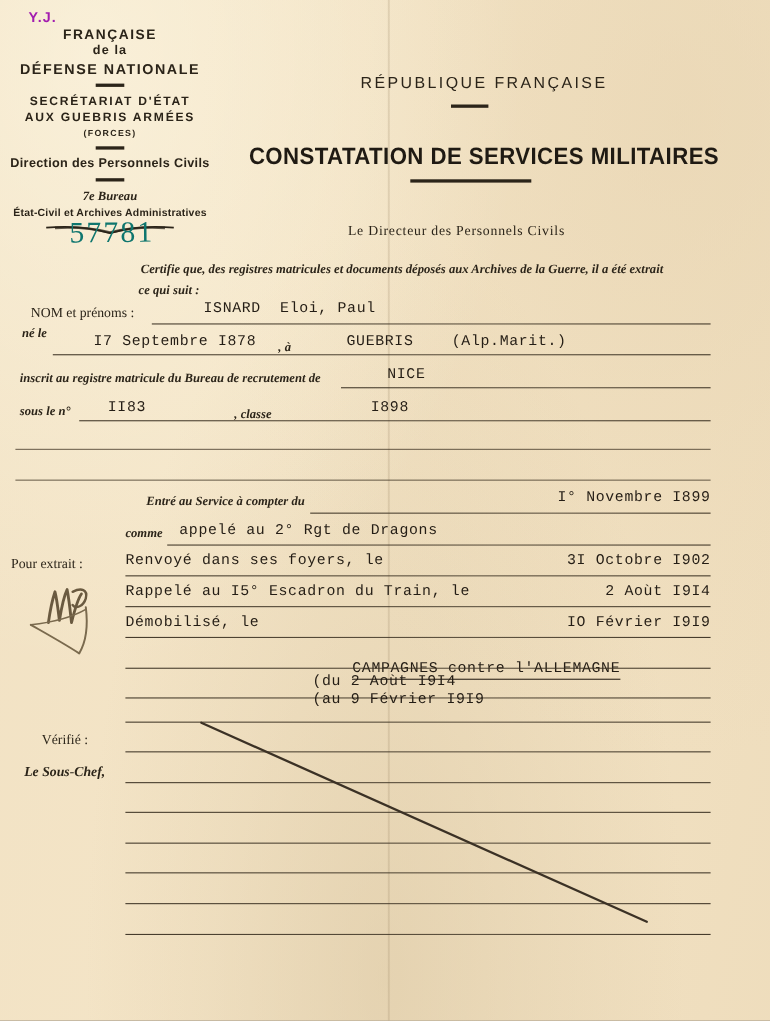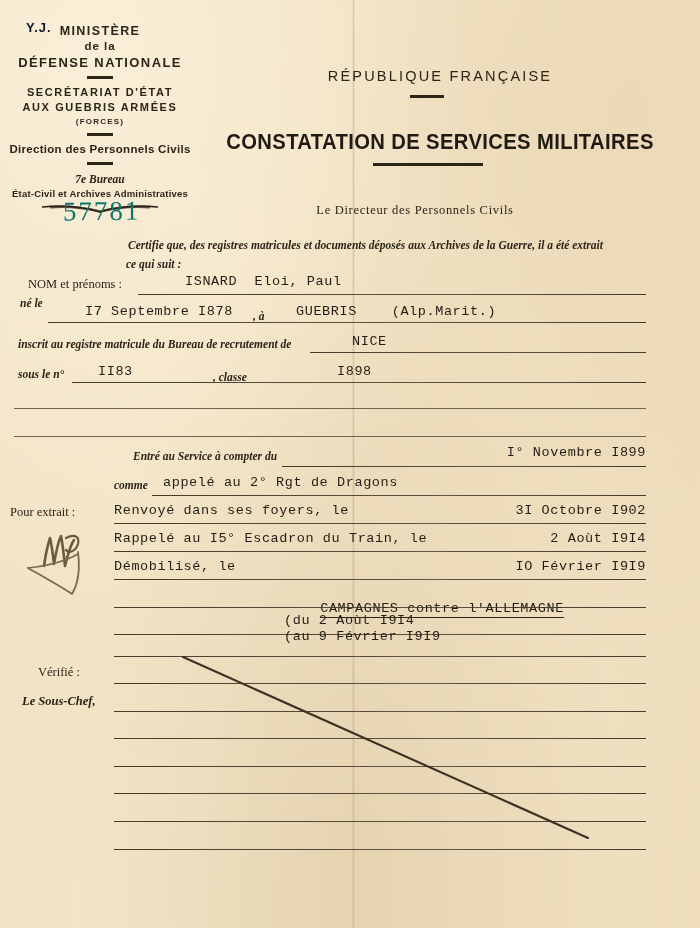--- a/index.html
+++ b/index.html
@@ -35,24 +35,24 @@
     position: absolute;
     left: 352px; top: 0; width: 3px; height: 928px;
     background: linear-gradient(to right, rgba(170,150,115,0), rgba(150,128,95,0.28), rgba(170,150,115,0));
     z-index: 2;
     pointer-events: none;
   }
   .layer { position: relative; z-index: 3; }
 
   
   .yj {
-    position: absolute; left: 26px; top: 20px;
+    position: absolute; left: 26px; top: 8px;
     font-family: "Liberation Sans", sans-serif;
     font-weight: bold; font-size: 13px; letter-spacing: 1px;
-    color: #0f172a;
+    color: #a21caf;
   }
   .letterhead {
     position: absolute; left: 0px; top: 24px; width: 200px;
     text-align: center;
     font-family: "Liberation Sans", sans-serif;
     color: #2b2419;
   }
   .lh-1 { font-weight: bold; font-size: 12.5px; letter-spacing: 1.4px; line-height: 15px; }
   .lh-dela { font-weight: bold; font-size: 11.5px; letter-spacing: 1px; line-height: 15px; }
   .lh-2 { font-weight: bold; font-size: 13px; letter-spacing: 1.4px; line-height: 17px; }
@@ -133,21 +133,21 @@
 </style>
 </head>
 <body>
 
 <div id="page">
   <div class="layer">
 
     <div class="yj">Y.J.</div>
 
     <div class="letterhead">
-      <div class="lh-1">MINISTÈRE</div>
+      <div class="lh-1">FRANÇAISE</div>
       <div class="lh-dela">de la</div>
       <div class="lh-2">DÉFENSE  NATIONALE</div>
       <div class="rule-sm"></div>
       <div class="lh-3">SECRÉTARIAT D'ÉTAT</div>
       <div class="lh-3">AUX GUEBRIS ARMÉES</div>
       <div class="lh-4">(FORCES)</div>
       <div class="rule-sm"></div>
       <div class="lh-5">Direction des Personnels Civils</div>
       <div class="rule-sm"></div>
       <div class="lh-6">7e Bureau</div>
@@ -171,21 +171,21 @@
       <span class="l2">ce qui suit :</span>
     </div>
 
     <div class="flabel roman" style="left:28px; top:277px;">NOM et prénoms :</div>
     <div class="fval" style="left:185px; top:274px;">ISNARD  Eloi, Paul</div>
     <div class="line" style="left:138px; top:294px; width:508px;"></div>
 
     <div class="flabel" style="left:20px; top:297px;">né le</div>
     <div class="fval" style="left:85px; top:304px;">I7 Septembre I878</div>
     <div class="flabel" style="left:253px; top:310px;">, à</div>
-    <div class="fval" style="left:296px; top:304px;">GUEBRIS    (Alp.Marit.)</div>
+    <div class="fval" style="left:315px; top:304px;">GUEBRIS    (Alp.Marit.)</div>
     <div class="line" style="left:48px; top:322px; width:598px;"></div>
 
     <div class="flabel" style="left:18px; top:338px;">inscrit au registre matricule du Bureau de recrutement de</div>
     <div class="fval" style="left:352px; top:334px;">NICE</div>
     <div class="line" style="left:310px; top:352px; width:336px;"></div>
 
     <div class="flabel" style="left:18px; top:368px;">sous le n°</div>
     <div class="fval" style="left:98px; top:364px;">II83</div>
     <div class="flabel" style="left:213px; top:371px;">, classe</div>
     <div class="fval" style="left:337px; top:364px;">I898</div>

